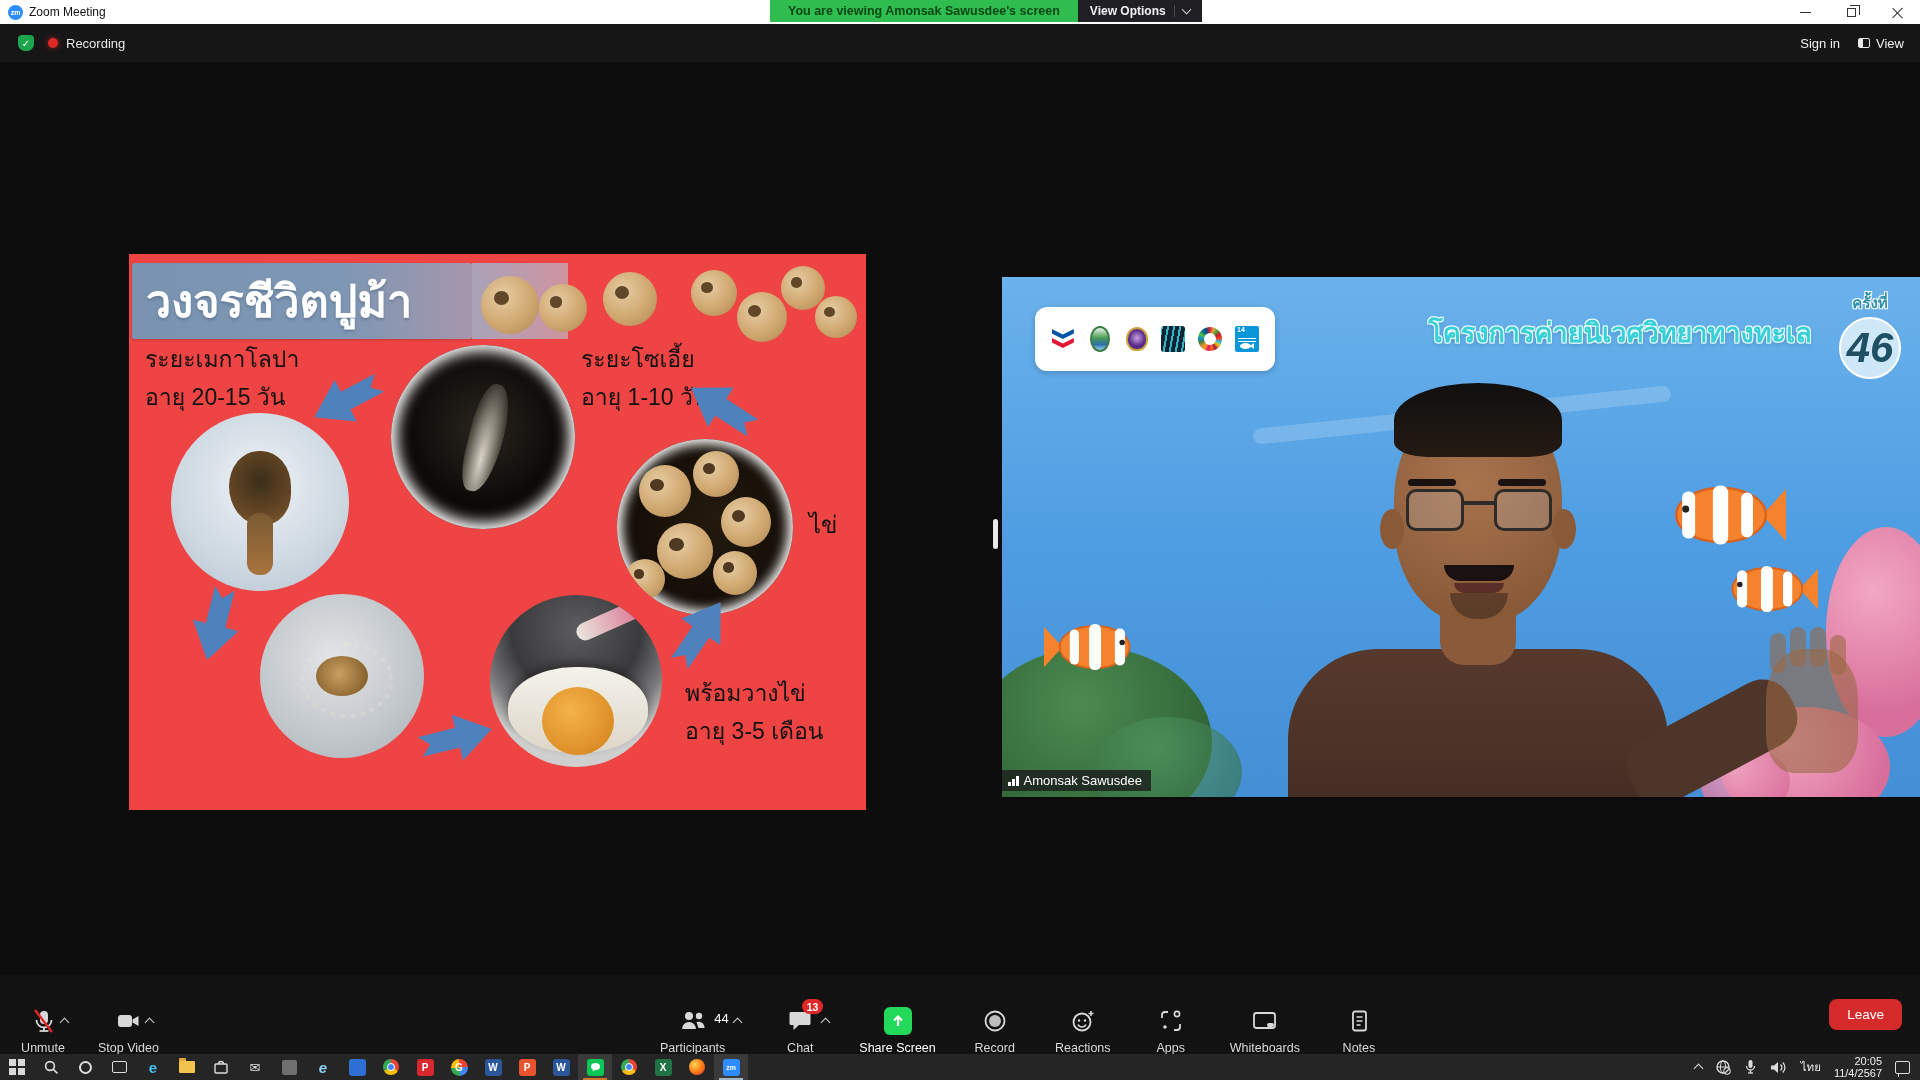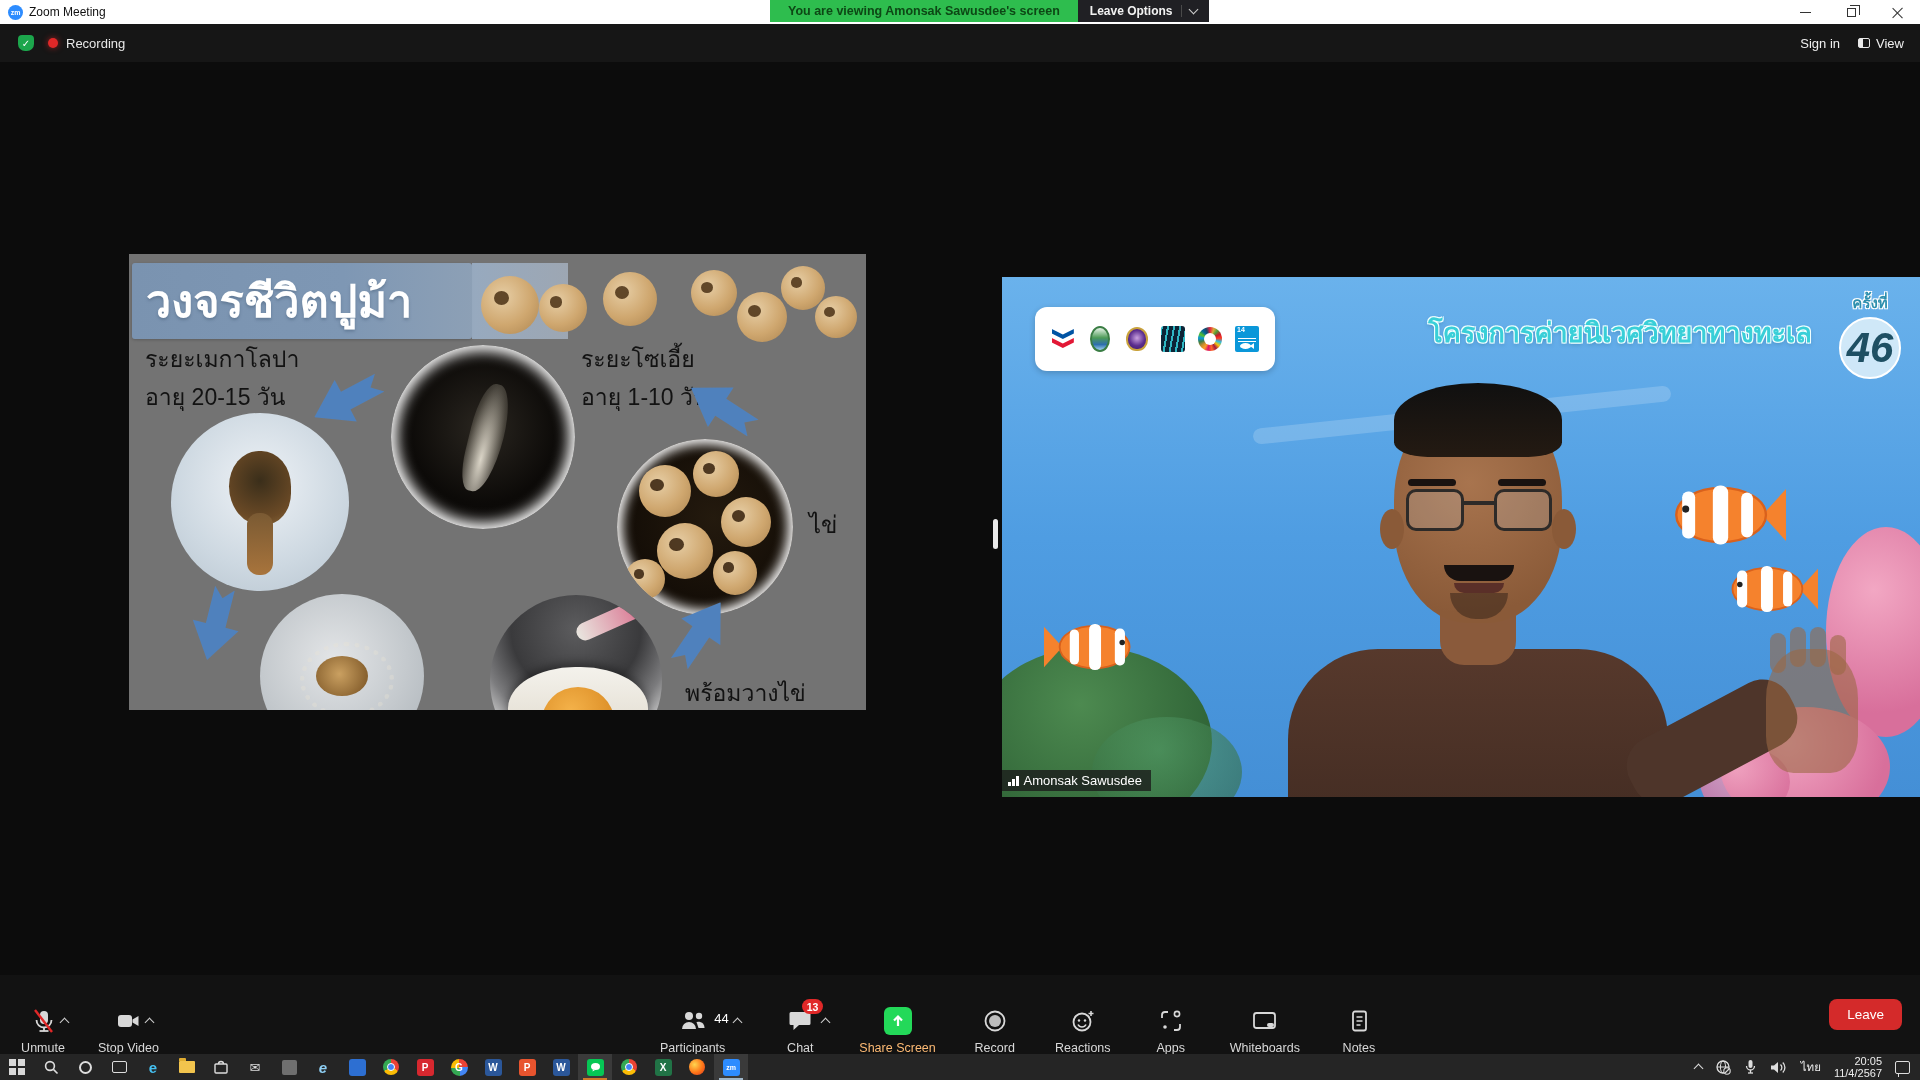--- a/index.html
+++ b/index.html
@@ -47,21 +47,21 @@
   .hdr-btn { color:#f0f0f0; font-size:13px; display:flex; align-items:center; gap:6px; }
   .view-ico { width:12px; height:10px; border:1.4px solid #e8e8e8; border-radius:2px; position:relative; }
   .view-ico::before { content:""; position:absolute; left:0; top:0; width:4px; height:100%; background:#e8e8e8; }
 
   
   .main { position:absolute; left:0; top:62px; width:1920px; height:913px; background:#0c0c0c; }
   .resize-handle { position:absolute; left:993px; top:457px; width:5px; height:30px; background:#e9e9e9;
     border-radius:3px; }
 
   
-  .slide { position:absolute; left:129px; top:192px; width:737px; height:456px; background:#737373;
+  .slide { position:absolute; left:129px; top:192px; width:737px; height:556px; background:#ef4444;
     overflow:hidden; }
   .slide-banner { position:absolute; left:3px; top:9px; width:340px; height:76px; border-radius:3px;
     background:linear-gradient(90deg,#7a93b0 0%,#7e97b4 62%,#93abc6cc 100%); box-shadow:0 1px 3px #0003; }
   .slide-banner::after { content:""; position:absolute; right:-96px; top:0; width:96px; height:100%;
     background:linear-gradient(90deg,#9db3ccd9,#b9c9dd99); }
   .slide-title { position:absolute; left:17px; top:11px; font-size:45px; font-weight:bold; color:#fff;
     text-shadow:0 2px 3px #3c526b66; z-index:2; }
   .egg-strip { position:absolute; left:346px; top:8px; width:388px; height:80px; }
   .egg { position:absolute; border-radius:50%;
     background:radial-gradient(circle at 38% 35%, #e6cda4, #cfa76f 55%, #b8905a 85%, #d8c7ac); }
@@ -193,21 +193,21 @@
   .tb-center { display:flex; gap:30px; position:absolute; left:660px; }
   .tb-btn { display:flex; flex-direction:column; align-items:center; gap:5px; color:#d9d9d9;
     font-size:12.5px; position:relative; min-width:58px; }
   .tb-icon { height:30px; display:flex; align-items:center; justify-content:center; position:relative;margin-top:32px; }
   .tb-caret { position:absolute; right:-12px; top:10px; }
   .badge-red { position:absolute; right:-10px; top:-7px; background:#e02828; color:#fff; font-size:10.5px;
     font-weight:bold; border-radius:9px; padding:1.5px 5px; }
   .count { color:#fff; font-size:13px; position:absolute; right:-22px; top:5px; }
   .share-ico { width:28px; height:28px; border-radius:6px; background:#23d959; display:flex;
     align-items:center; justify-content:center; }
-  .share-label { color:#fdba74; }
+  .share-label { color:#ffffff; }
   .leave-btn { margin-left:auto; margin-right:18px; background:#d42a2a; color:#fff; font-size:13.5px;
     font-weight:normal; padding:8px 18px; border-radius:8px; }
 
   
   .taskbar { position:absolute; left:0; top:1054px; width:1920px; height:26px; background:#252525;
     display:flex; align-items:center; z-index:30; }
   .tb-apps { display:flex; align-items:center; height:100%; }
   .task-ico { width:34px; height:100%; display:flex; align-items:center; justify-content:center;
     position:relative; font-size:13px; font-weight:bold; color:#eee; }
   .task-ico.active { background:#3a3a3a; }
@@ -252,21 +252,21 @@
       </div>
     <div class="win-btn">
         <div class="glyph-close"></div>
       </div>
   </div>
 </div>
 
 <div class="share-banner">
   <div class="green">You are viewing Amonsak Sawusdee's screen</div>
   <div class="view-options">
-    <span>Leave Options</span>
+    <span>View Options</span>
     <span class="sep-v"></span>
     <span class="chev down"></span>
   </div>
 </div>
 
 <div class="meet-header">
   <div class="shield">✓</div>
   <div class="rec-dot"></div>
   <div class="rec-label">Recording</div>
   <div class="header-right">

